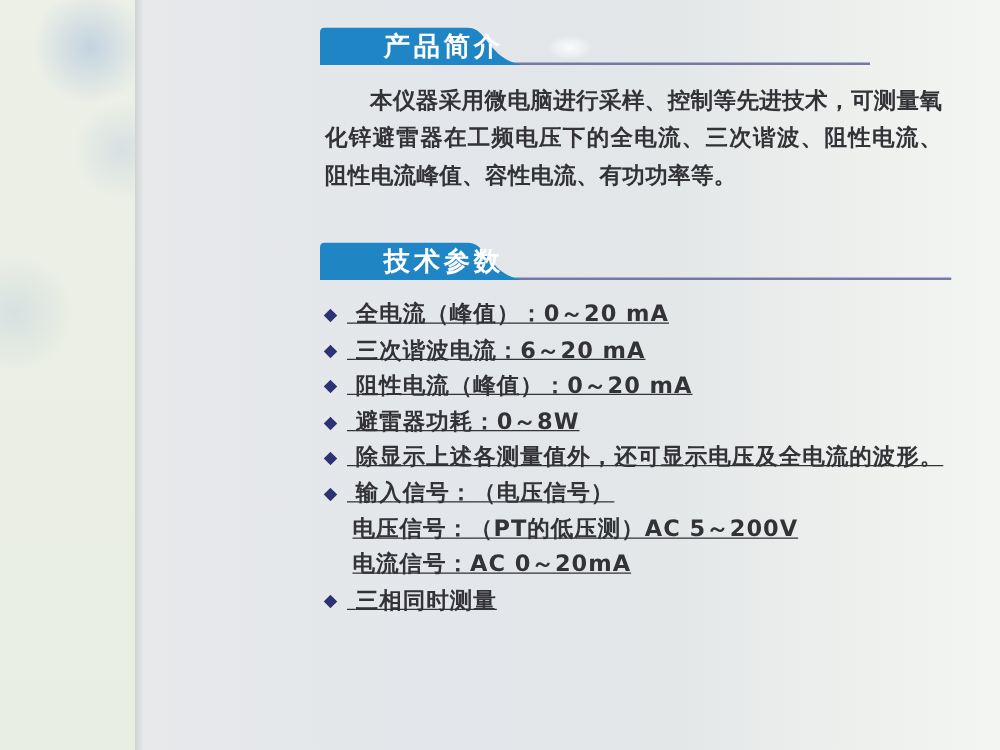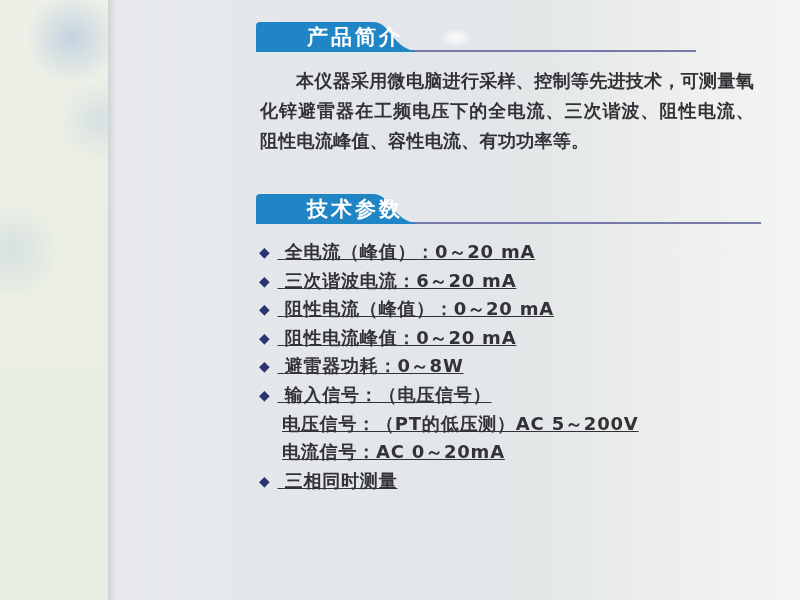--- a/index.html
+++ b/index.html
@@ -102,25 +102,25 @@
       <li>
         <span class="bullet">◆</span>
         <span>三次谐波电流：6～20 mA</span>
       </li>
       <li>
         <span class="bullet">◆</span>
         <span>阻性电流（峰值）：0～20 mA</span>
       </li>
       <li>
         <span class="bullet">◆</span>
-        <span>阻性电流峰值：0～20 mA</span>
+        <span>避雷器功耗：0～8W</span>
       </li>
       <li>
         <span class="bullet">◆</span>
-        <span>避雷器功耗：0～8W</span>
+        <span>除显示上述各测量值外，还可显示电压及全电流的波形。</span>
       </li>
       <li>
         <span class="bullet">◆</span>
         <span>输入信号：（电压信号）</span>
       </li>
       <li class="sub">
         <span>电压信号：（PT的低压测）AC 5～200V</span>
       </li>
       <li class="sub">
         <span>电流信号：AC 0～20mA</span>

